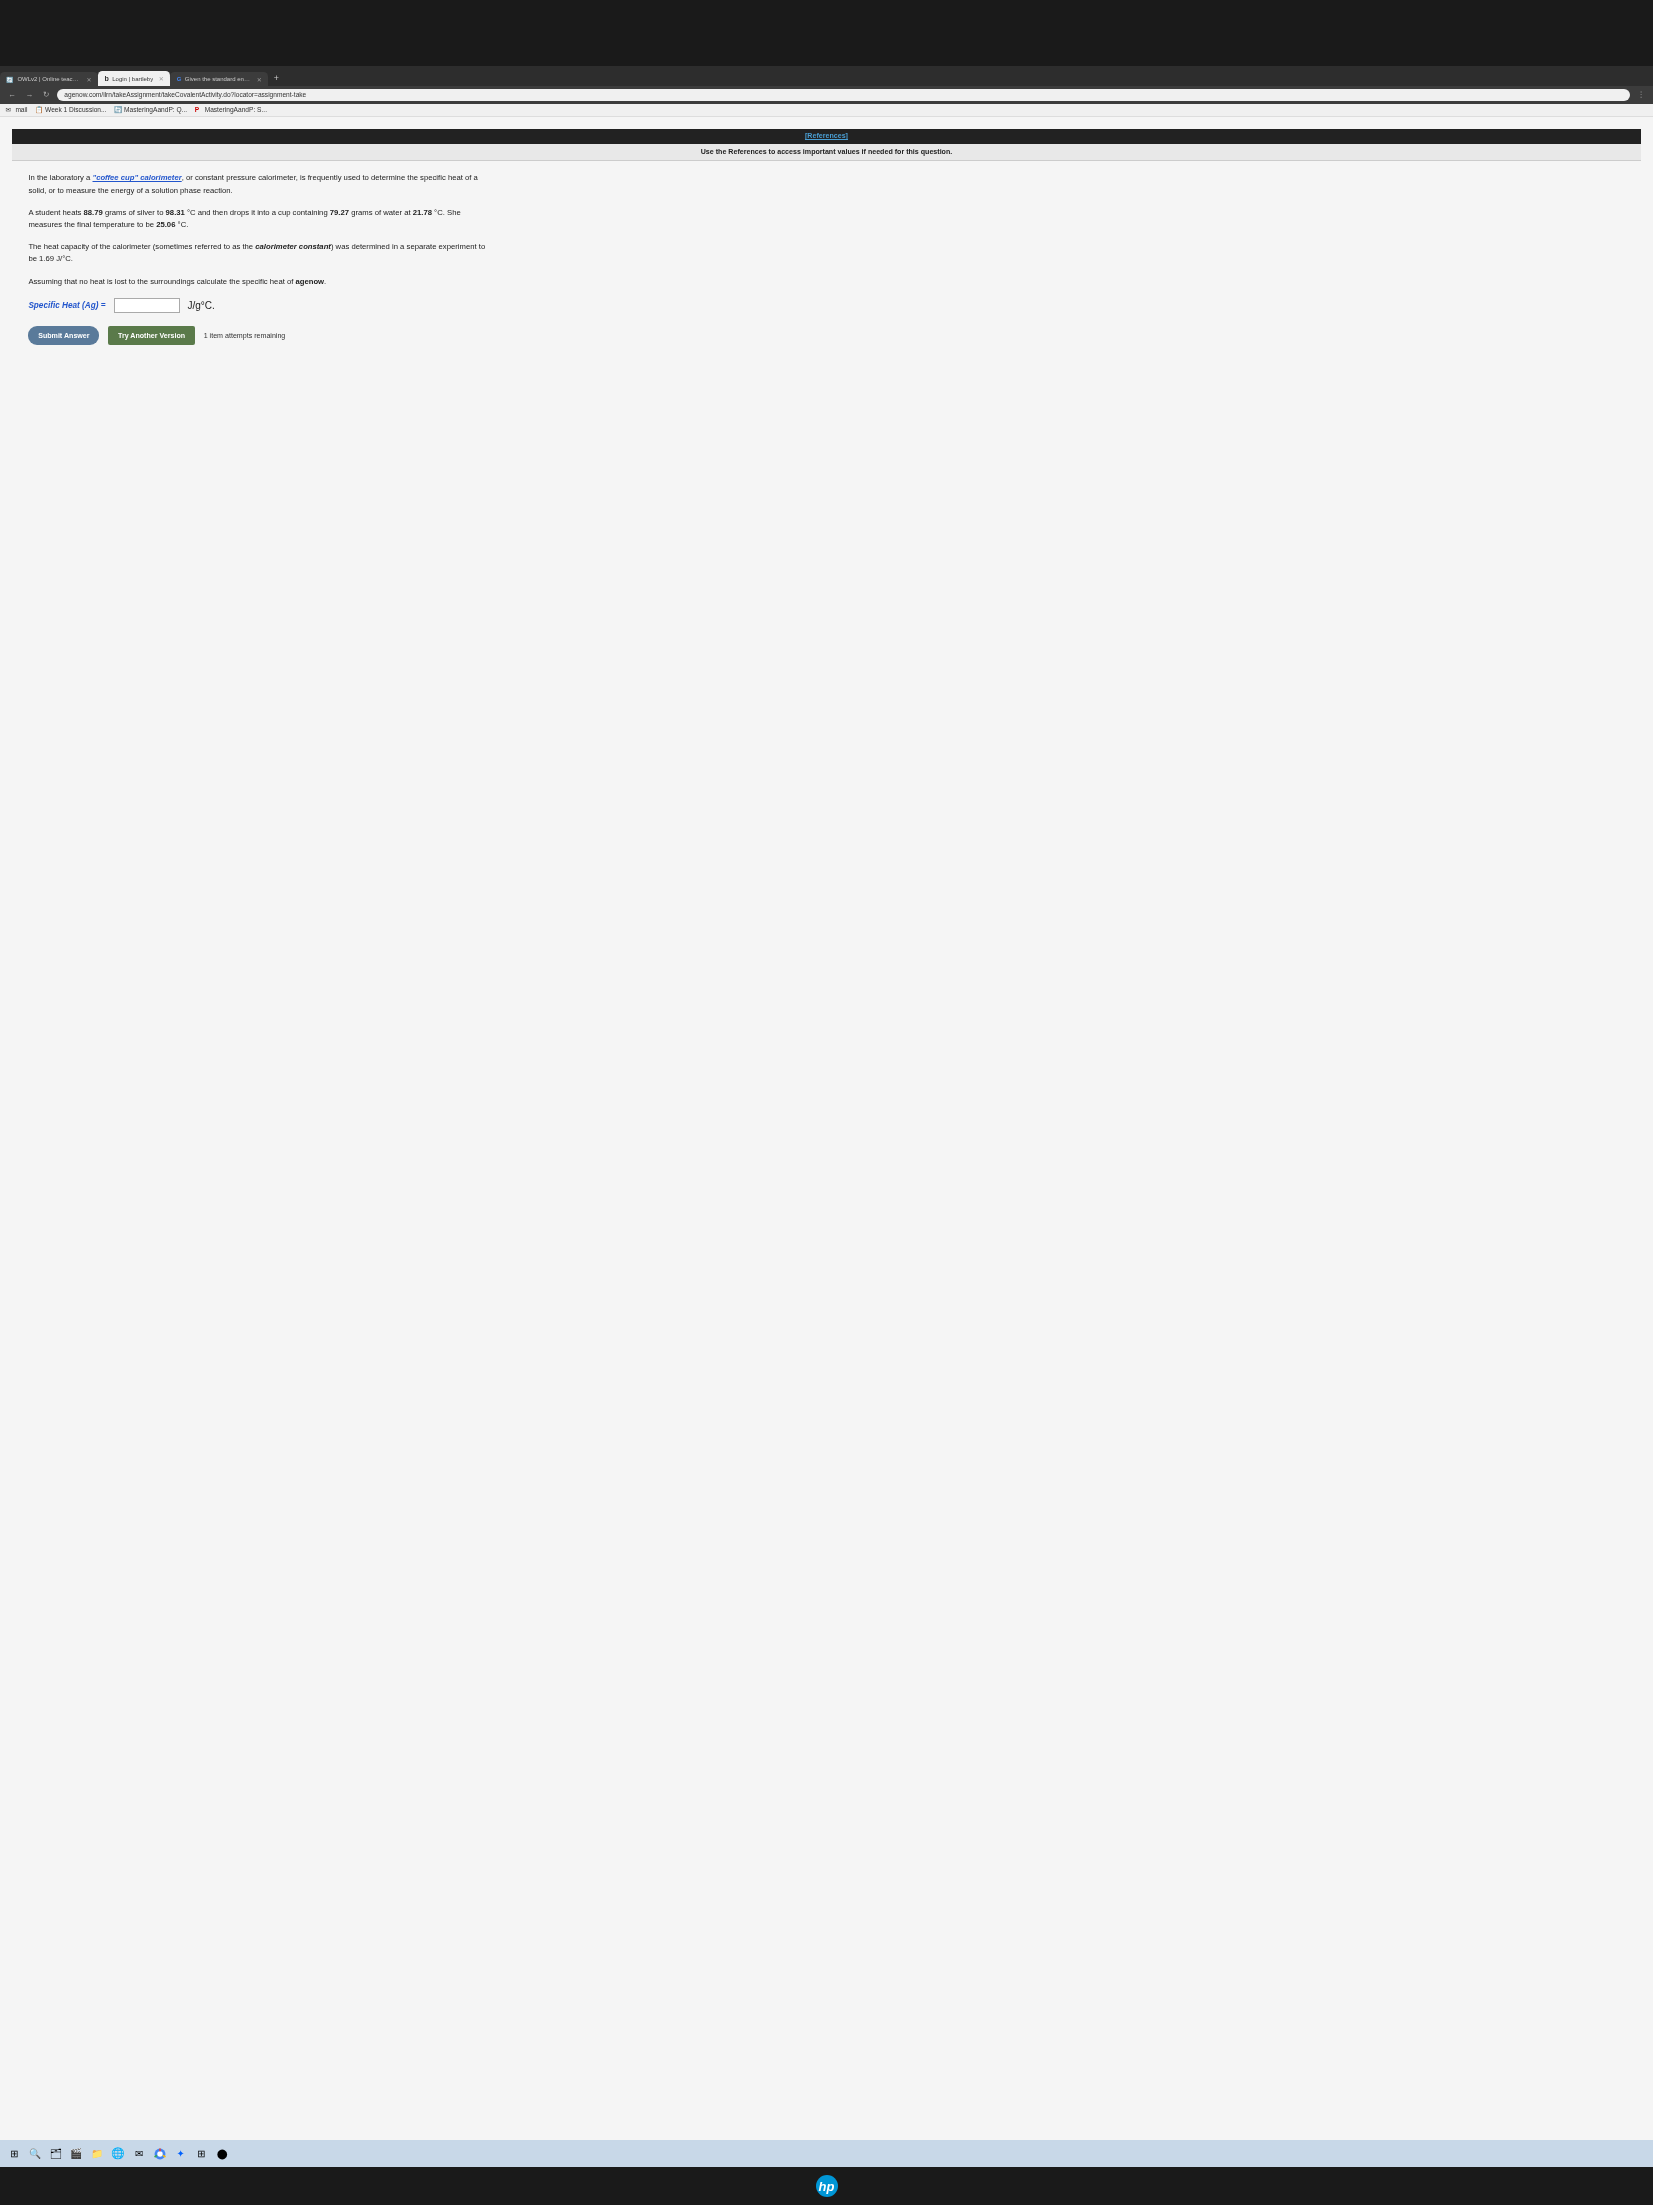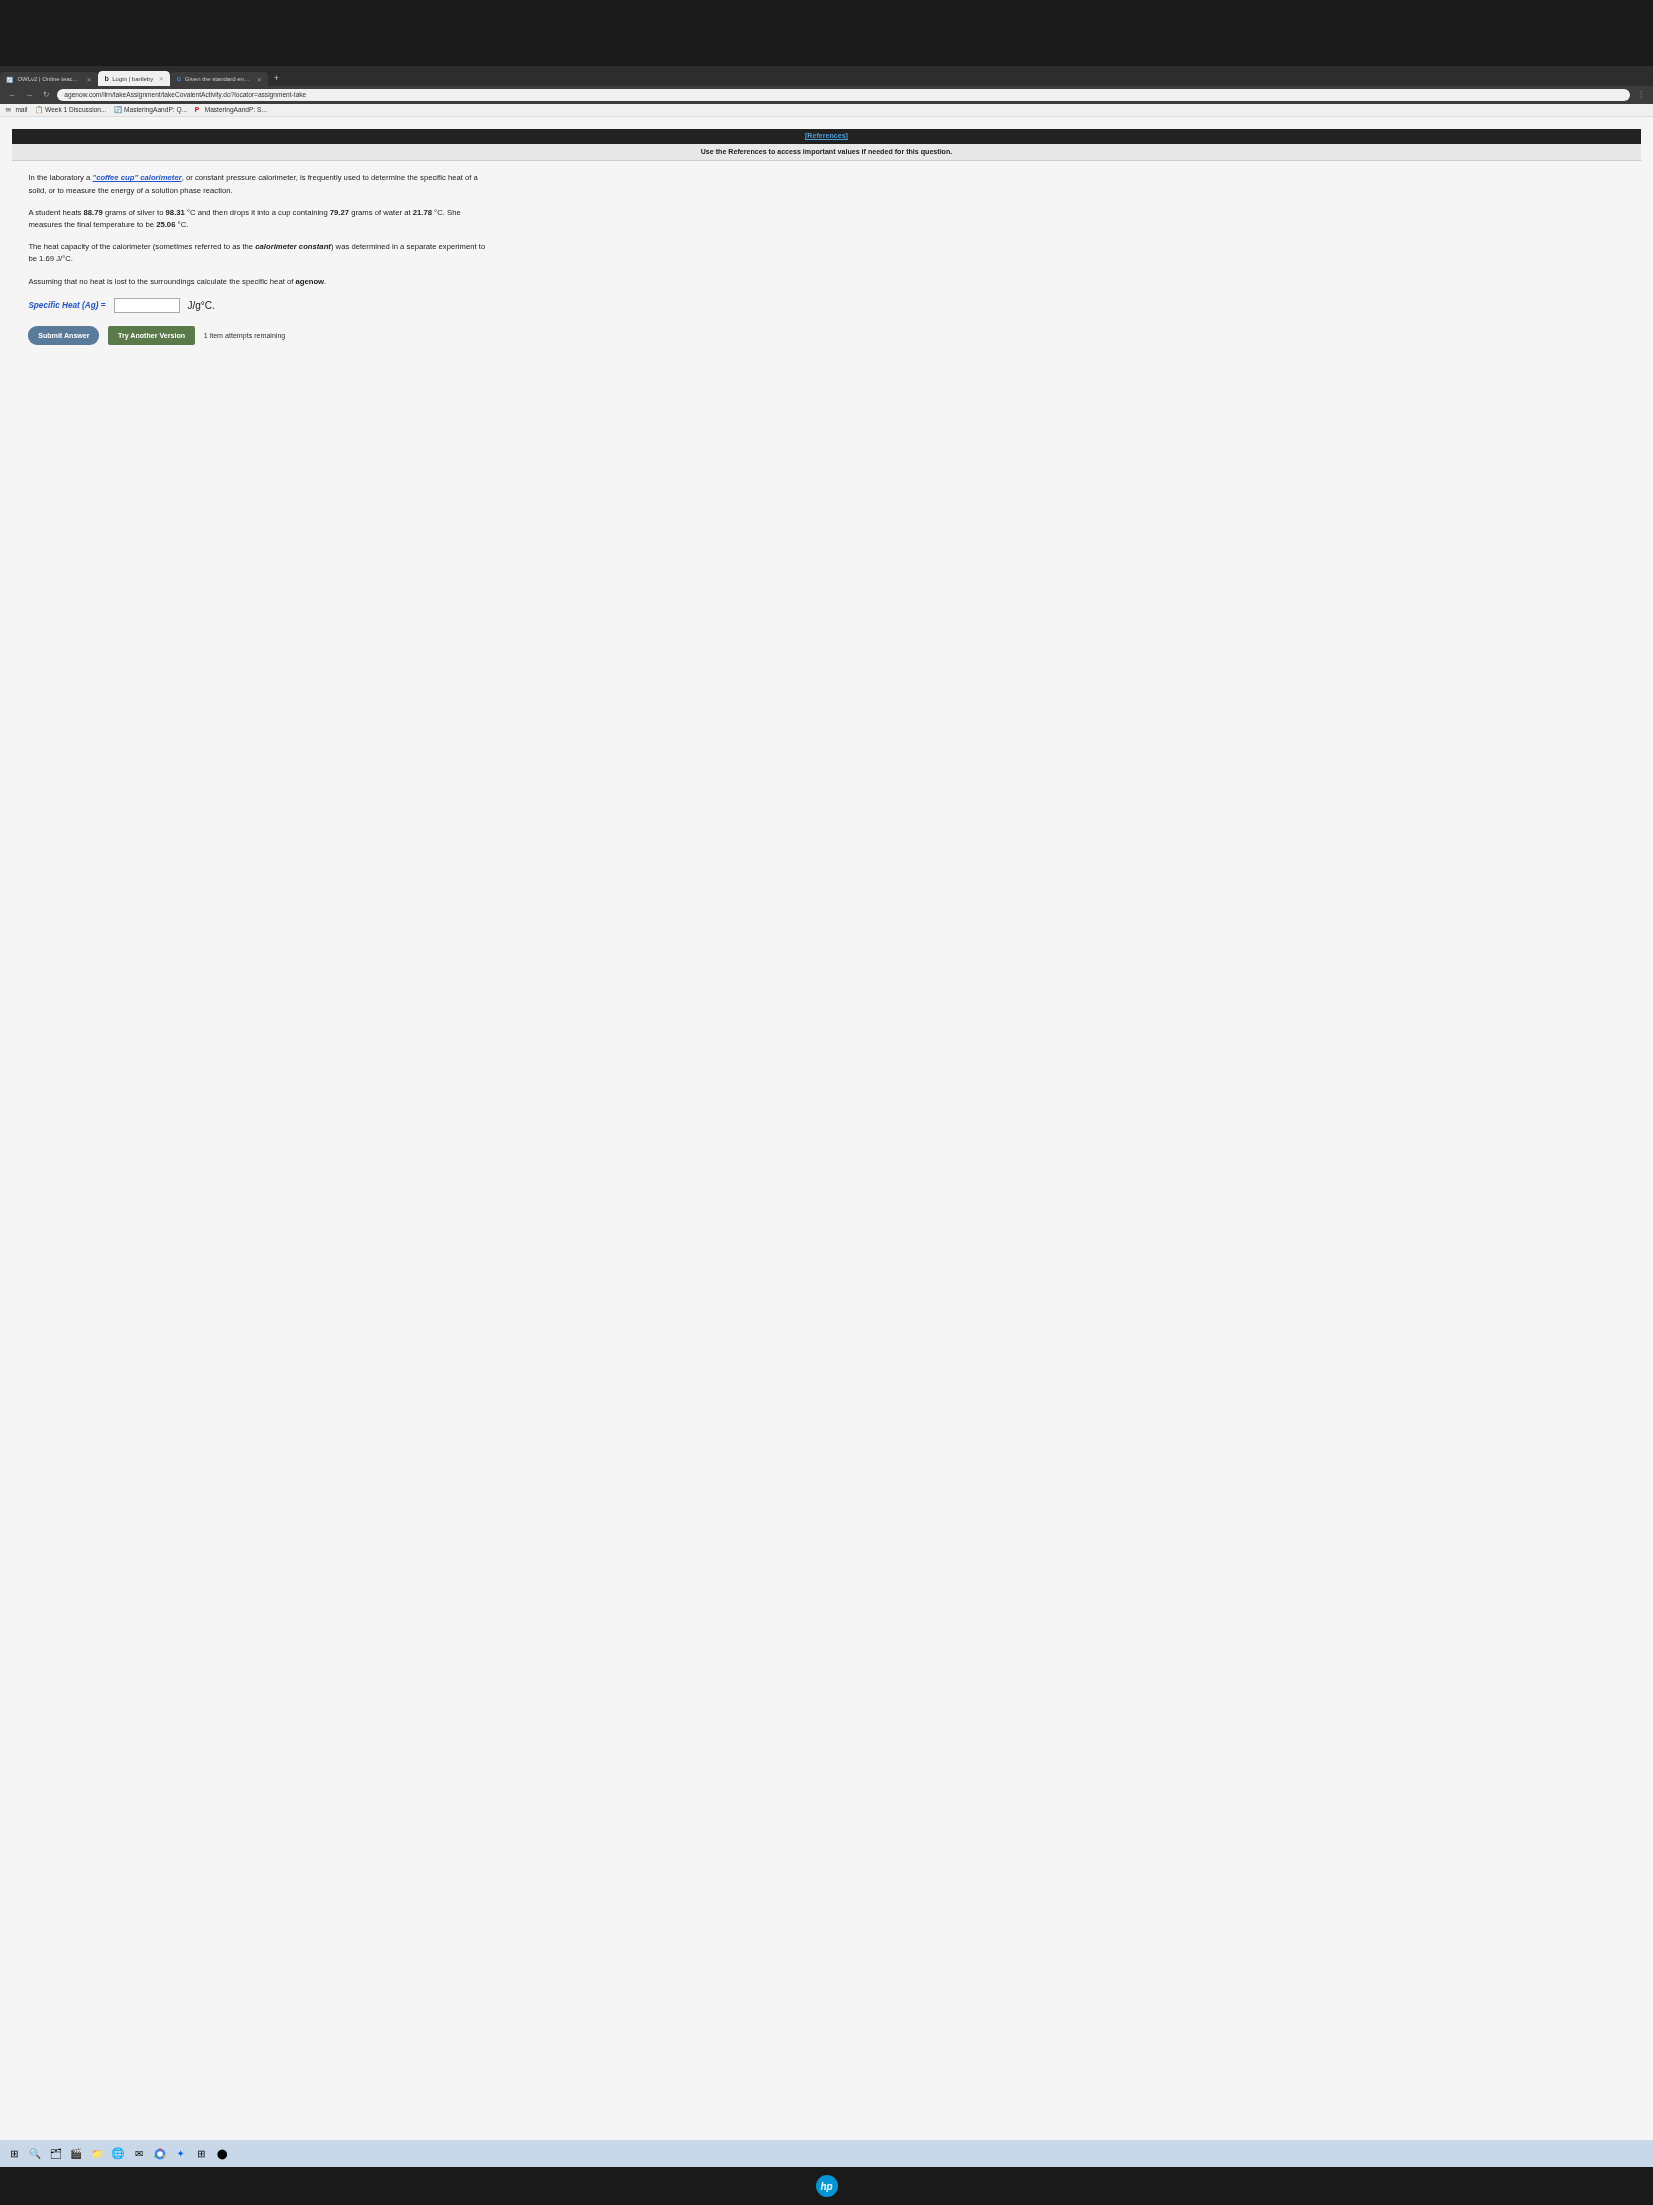--- a/index.html
+++ b/index.html
@@ -276,21 +276,21 @@
       width: 22px;
       height: 22px;
       border-radius: 50%;
       background: #0096d6;
       display: flex;
       align-items: center;
       justify-content: center;
       color: white;
       font-style: italic;
       font-weight: bold;
-      font-size: 10px;
+      font-size: 13px;
     }
 
     .tab-favicon {
       font-size: 6px;
     }
   </style>
 </head>
 <body>
 
 <div class="bezel-top"></div>

